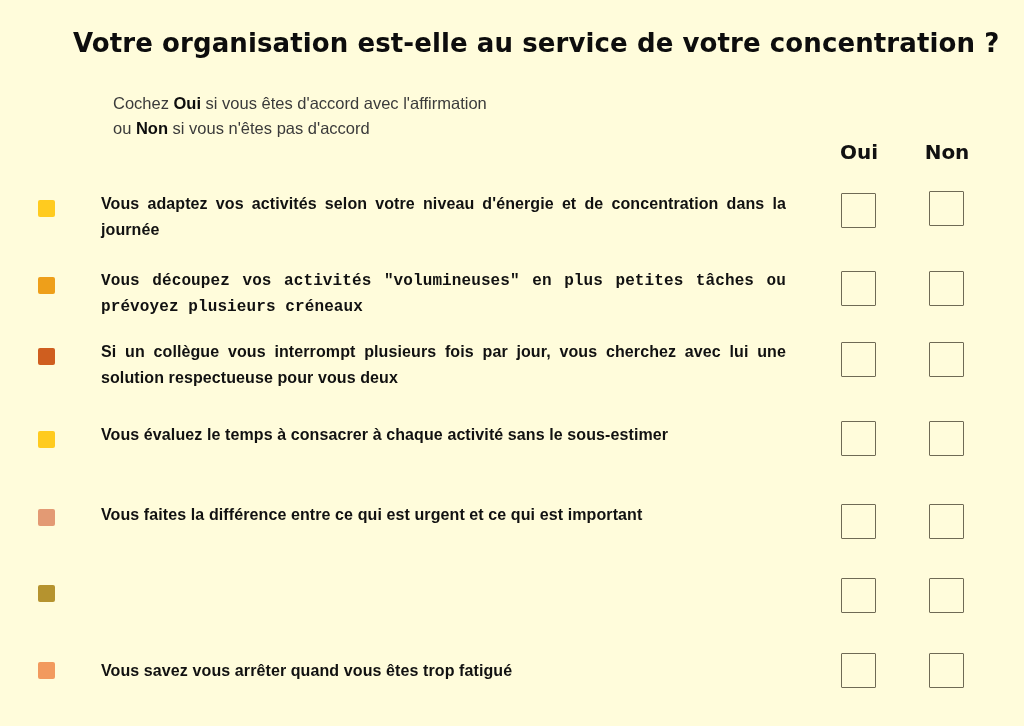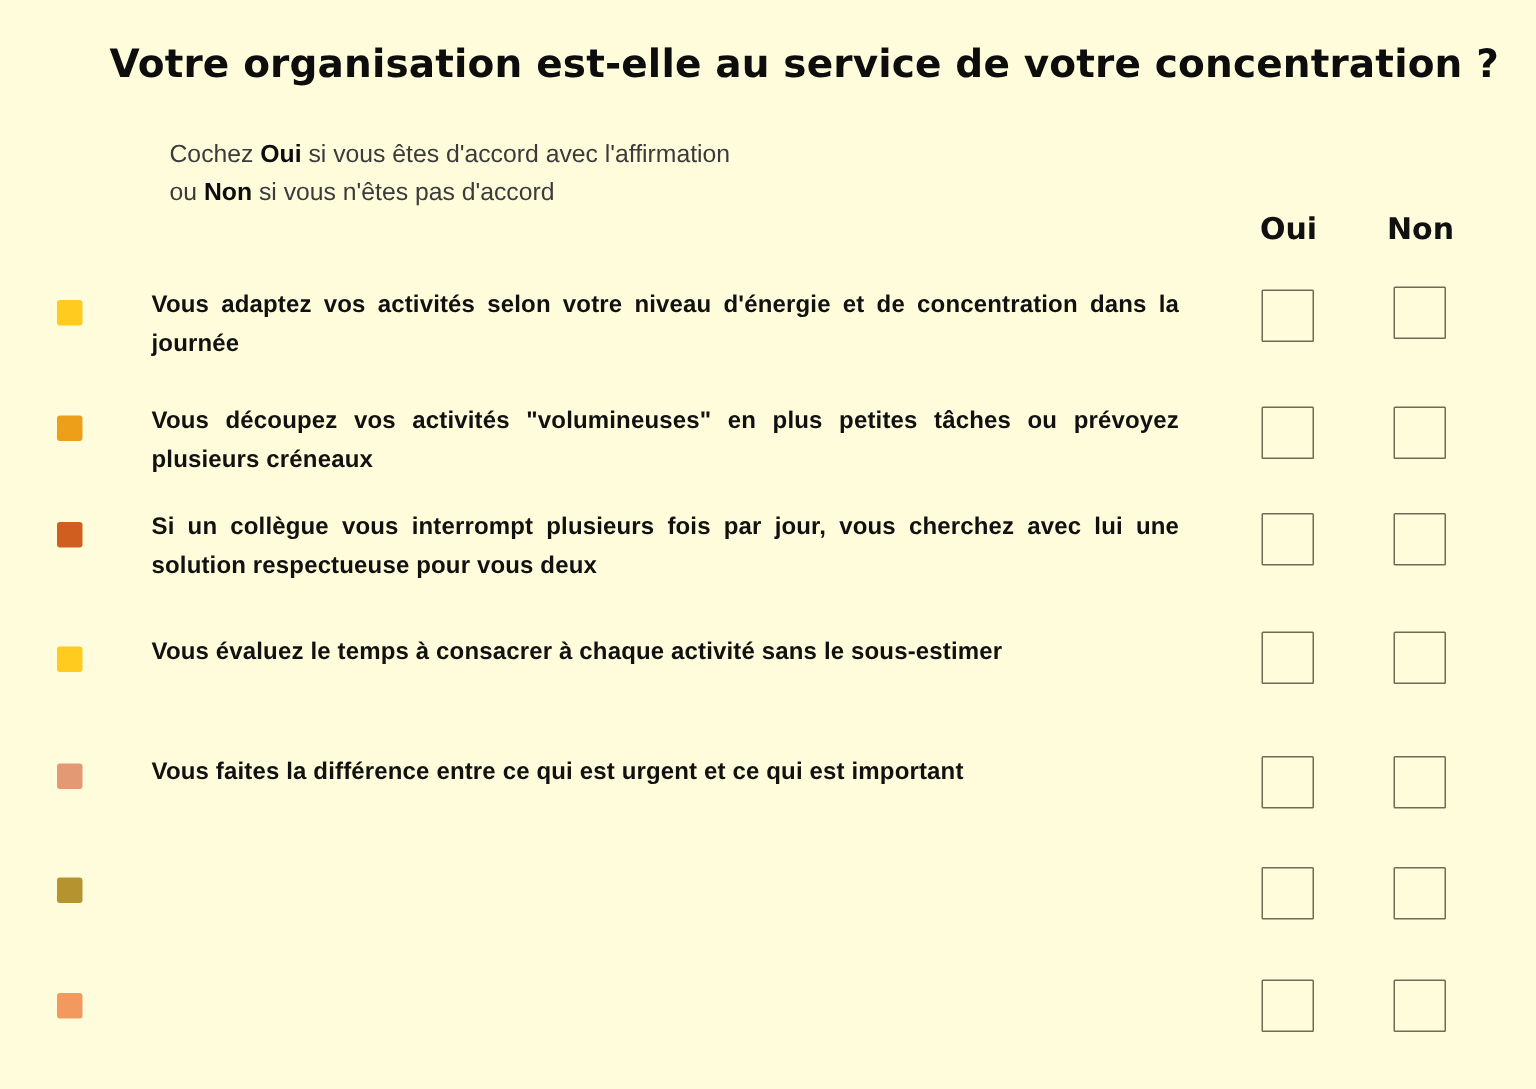--- a/index.html
+++ b/index.html
@@ -109,21 +109,21 @@
 
 <div class="row" style="top:190px;">
   <span class="bullet" style="top: 10px; background: rgb(255, 203, 31);"></span>
   <div class="statement" style="top:1px;">Vous adaptez vos activités selon votre niveau d'énergie et de concentration dans la journée</div>
   <div class="checkbox cb-oui" style="top:3px;"></div>
   <div class="checkbox cb-non" style="top:1px;"></div>
 </div>
 
 <div class="row" style="top:267px;">
   <span class="bullet" style="top: 10px; background: rgb(238, 159, 26);"></span>
-  <div class="statement" style="top:1px;">Vous découpez vos activités "volumineuses" en plus petites tâches ou prévoyez plusieurs créneaux</div>
+  <div class="statement" style="top:1px;font-family:Liberation Mono, monospace;">Vous découpez vos activités "volumineuses" en plus petites tâches ou prévoyez plusieurs créneaux</div>
   <div class="checkbox cb-oui" style="top:4px;"></div>
   <div class="checkbox cb-non" style="top:4px;"></div>
 </div>
 
 <div class="row" style="top:338px;">
   <span class="bullet" style="top: 10px; background: rgb(207, 94, 31);"></span>
   <div class="statement" style="top:1px;">Si un collègue vous interrompt plusieurs fois par jour, vous cherchez avec lui une solution respectueuse pour vous deux</div>
   <div class="checkbox cb-oui" style="top:4px;"></div>
   <div class="checkbox cb-non" style="top:4px;"></div>
 </div>
@@ -143,15 +143,16 @@
 </div>
 
 <div class="row" style="top:577px;">
   <span class="bullet" style="top: 8px; background: rgb(181, 147, 47);"></span>
   <div class="checkbox cb-oui" style="top:1px;"></div>
   <div class="checkbox cb-non" style="top:1px;"></div>
 </div>
 
 <div class="row" style="top:652px;">
   <span class="bullet" style="top: 10px; background: rgb(242, 154, 94);"></span>
+  <div class="statement" style="top:6px;">Vous savez vous arrêter quand vous êtes trop fatigué</div>
   <div class="checkbox cb-oui" style="top:1px;"></div>
   <div class="checkbox cb-non" style="top:1px;"></div>
 </div>
 
 </body></html>

